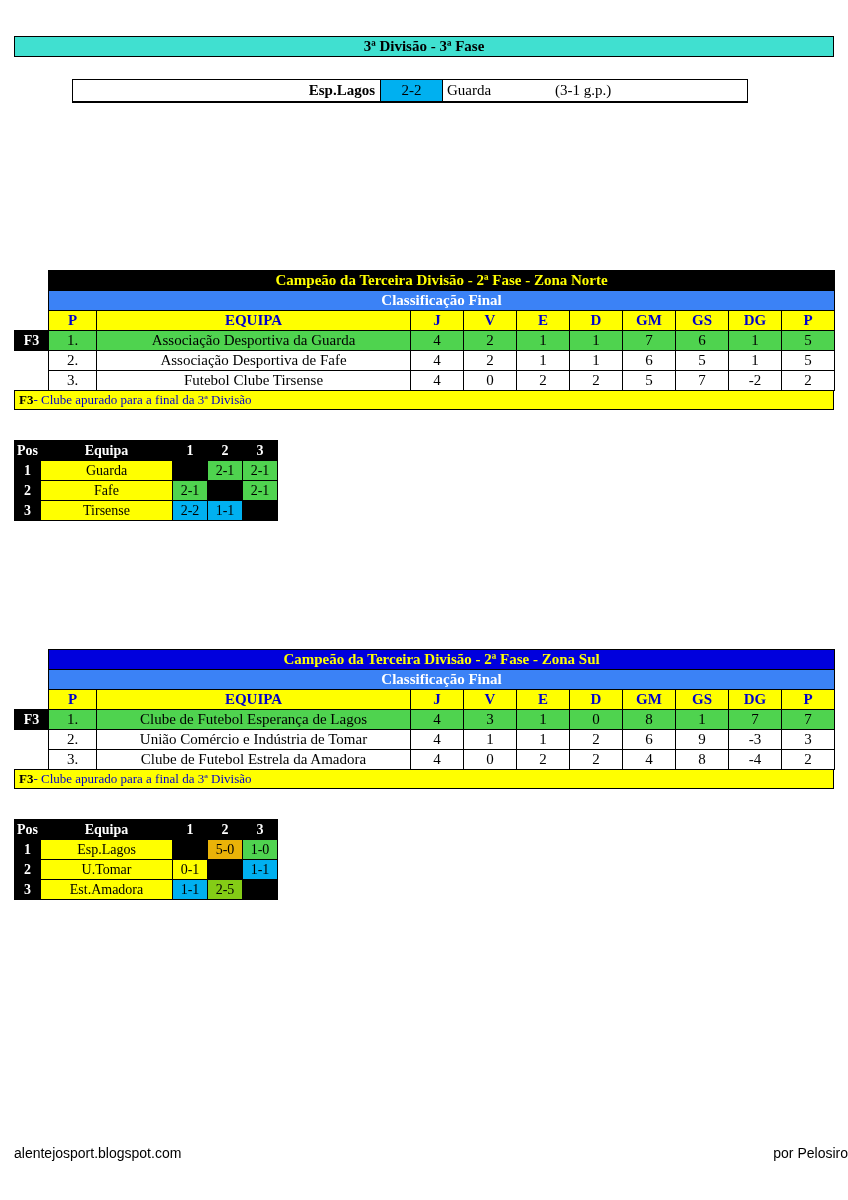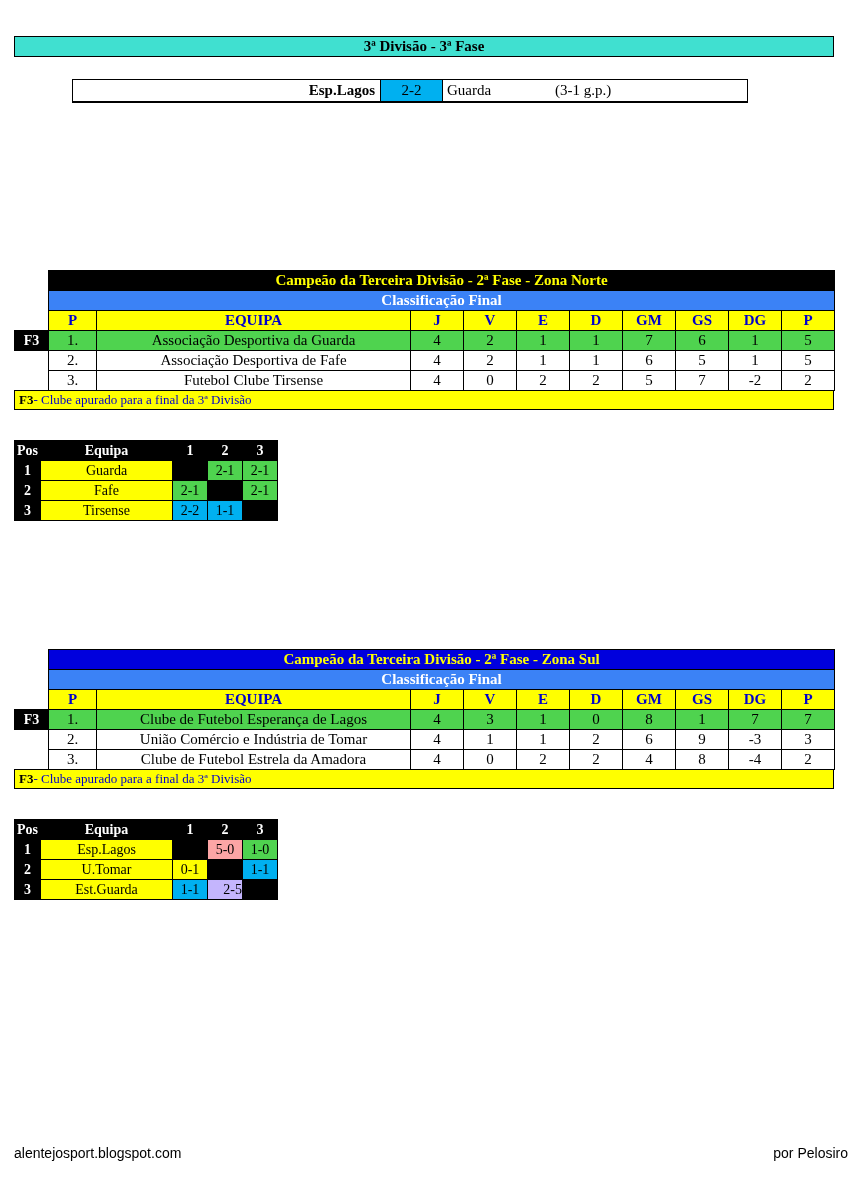--- a/index.html
+++ b/index.html
@@ -326,35 +326,35 @@
     <th class="hdr">Pos</th>
     <th class="hdr">Equipa</th>
     <th class="hdr">1</th>
     <th class="hdr">2</th>
     <th class="hdr">3</th>
   </tr>
   <tr>
     <td class="pos">1</td>
     <td class="team">Esp.Lagos</td>
     <td style="background-color: rgb(0, 0, 0);"></td>
-    <td style="background-color: #fca5a5;">5-0</td>
+    <td style="background-color: #eab308;">5-0</td>
     <td style="background-color: rgb(79, 211, 79);">1-0</td>
   </tr>
   <tr>
     <td class="pos">2</td>
     <td class="team">U.Tomar</td>
     <td style="background-color: rgb(255, 255, 0);">0-1</td>
     <td style="background-color: rgb(0, 0, 0);"></td>
     <td style="background-color: rgb(0, 176, 240);">1-1</td>
   </tr>
   <tr>
     <td class="pos">3</td>
-    <td class="team">Est.Guarda</td>
+    <td class="team">Est.Amadora</td>
     <td style="background-color: rgb(0, 176, 240);">1-1</td>
-    <td style="background-color: #c4b5fd; text-align: right;">2-5</td>
+    <td style="background-color: #84cc16;">2-5</td>
     <td style="background-color: rgb(0, 0, 0);"></td>
   </tr>
 </tbody>
   </table>
 
 <div class="footer">
   <span>alentejosport.blogspot.com</span>
   <span>por Pelosiro</span>
 </div>
 

